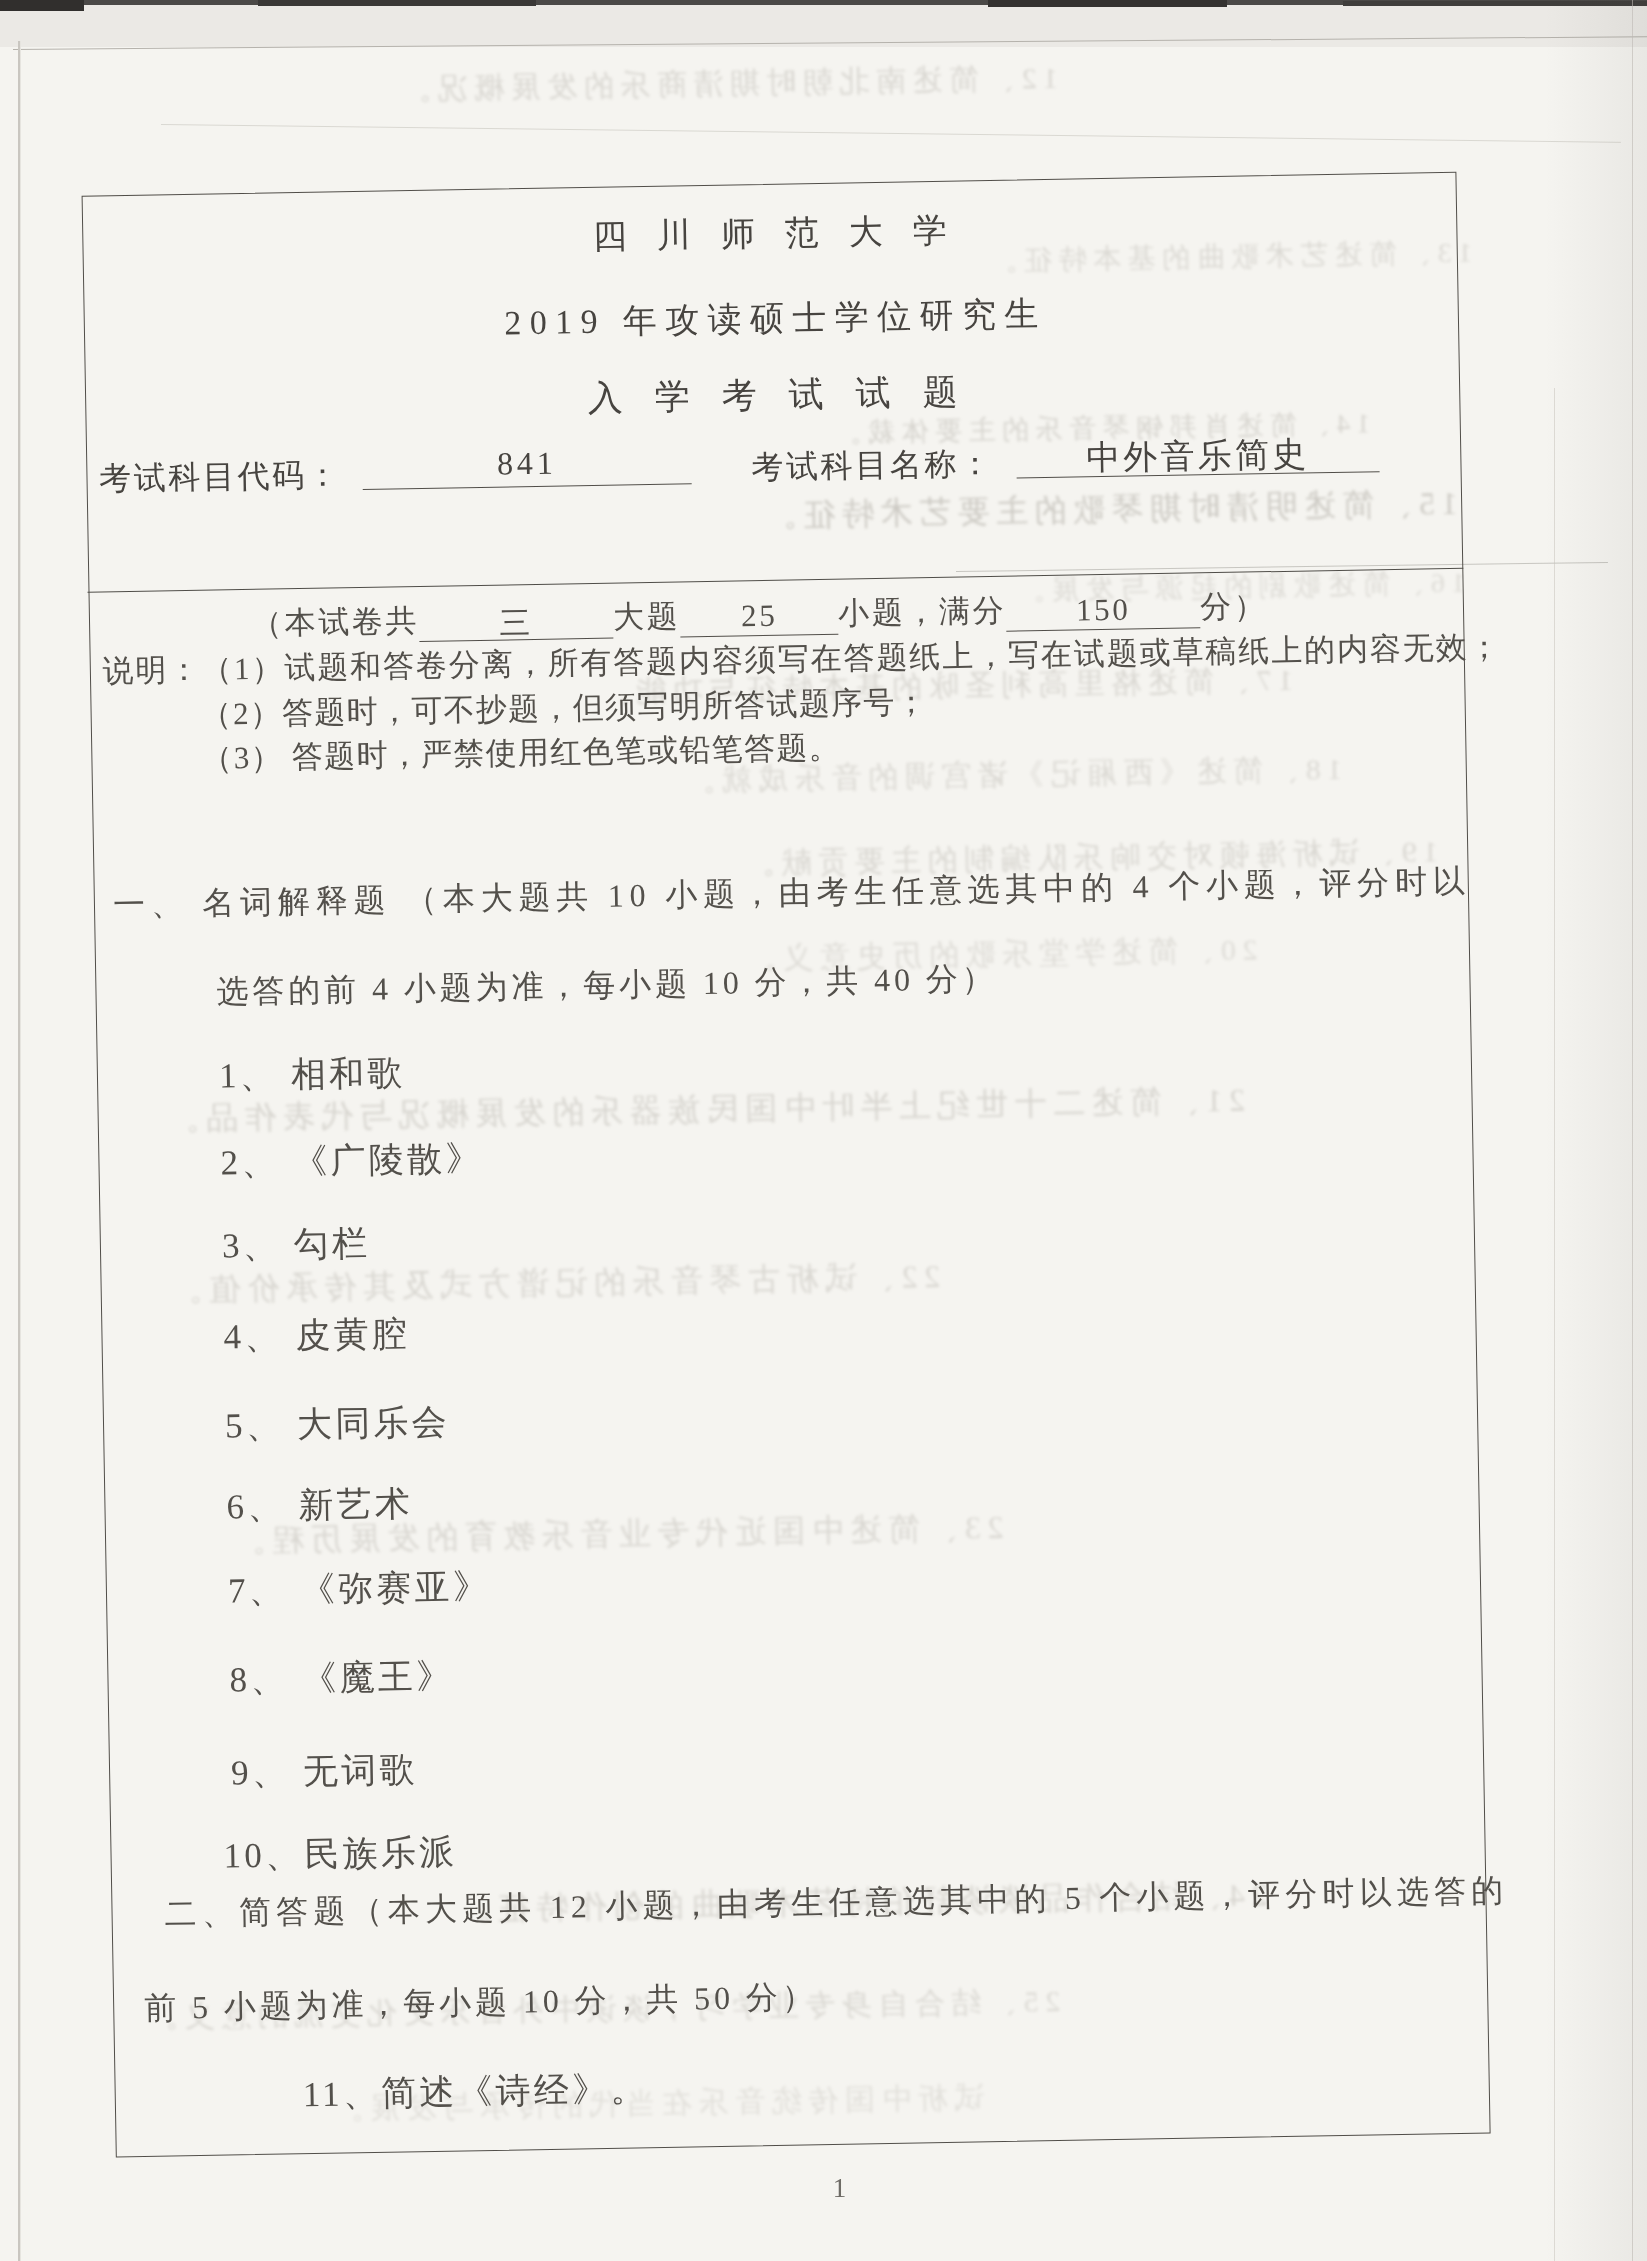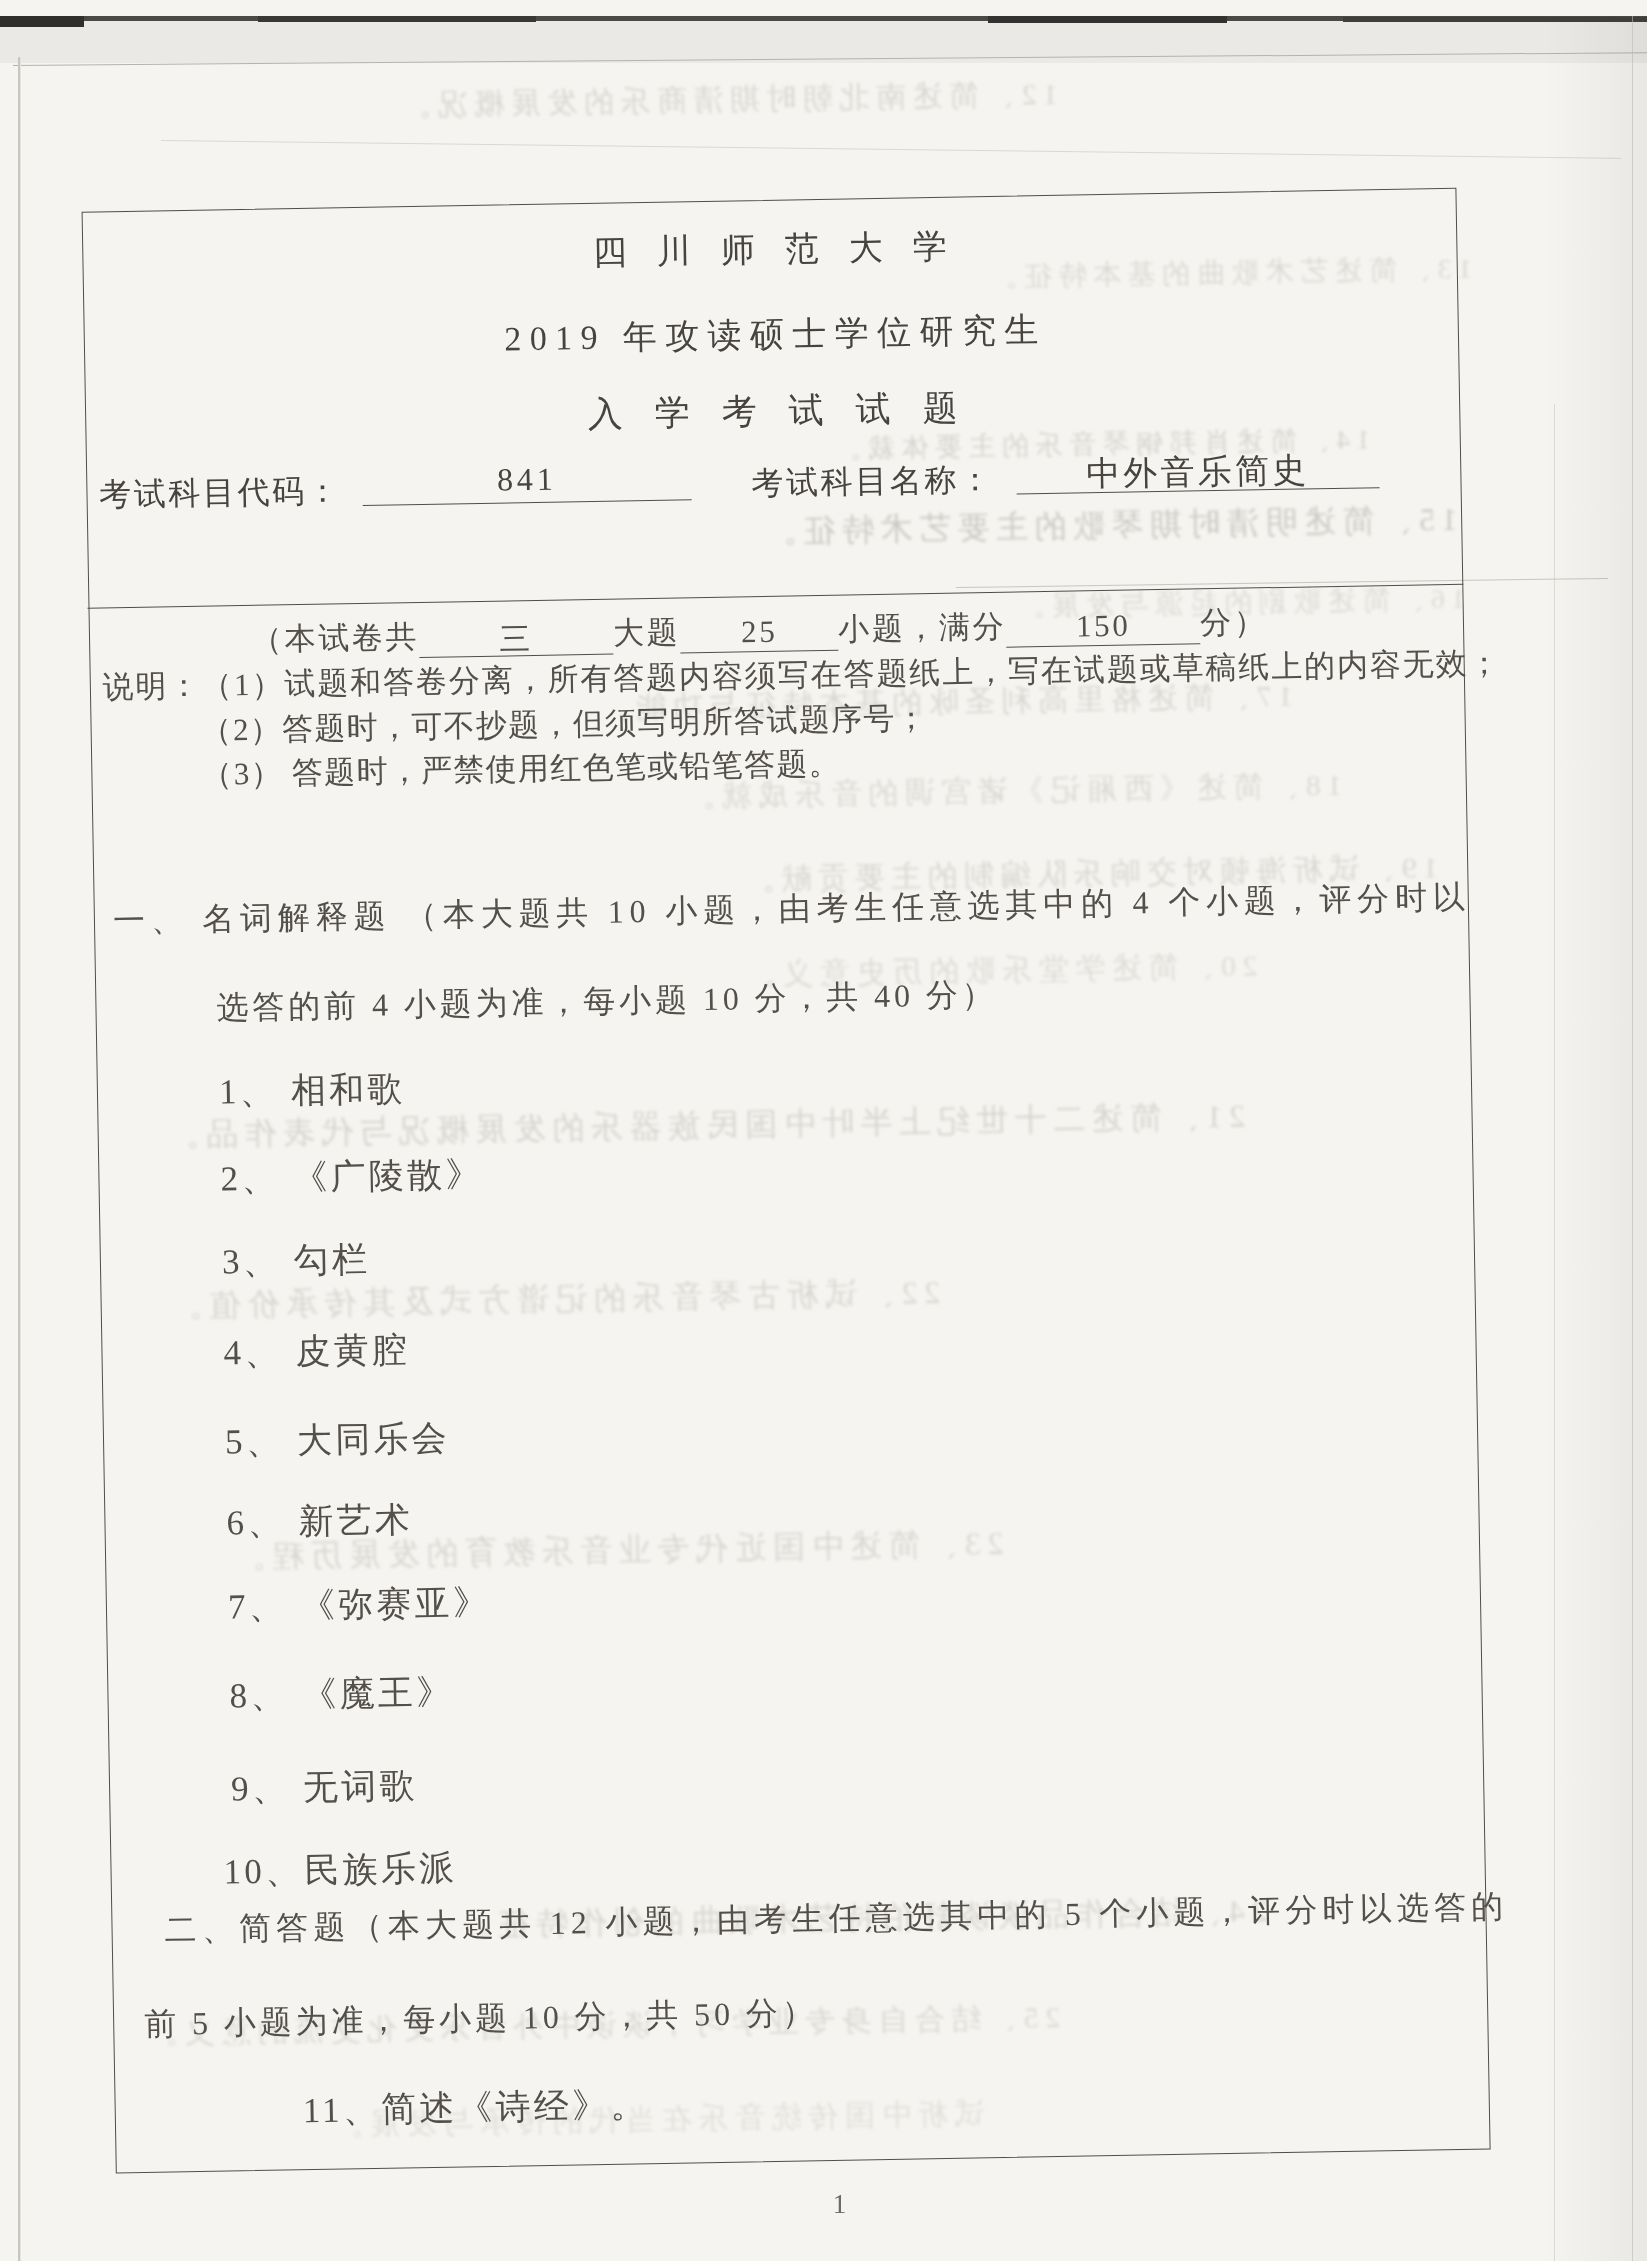--- a/index.html
+++ b/index.html
@@ -1,21 +1,21 @@
 <!DOCTYPE html>
 <html style="font-size:10.3px"><head>
 <meta charset="utf-8">
 <style>
   html,body{margin:0;padding:0;}
   body{
     width:1647px;height:2261px;position:relative;overflow:hidden;
     background:#f5f4f0;
     font-family:"Liberation Serif","DejaVu Serif",serif;
   }
-  .canvas{position:absolute;inset:0;overflow:hidden;margin-top:16px;}
+  .canvas{position:absolute;inset:0;overflow:hidden;}
 
   
   .scan-strip-top{position:absolute;left:0;top:0;width:1647px;height:47px;background:#eBe9e5;}
   .scan-bar{position:absolute;left:0;top:0;width:1647px;height:4.5px;background:#4b4947;}
   .scan-blob{position:absolute;background:#312f2d;}
   .blob1{left:0;top:0;width:84px;height:11px;}
   .blob2{left:258px;top:0;width:278px;height:5.8px;background:#3a3836;}
   .blob3{left:988px;top:0;width:239px;height:7px;background:#343230;}
   .blob4{left:1343px;top:0.6px;width:304px;height:5.8px;background:#403e3c;}
   .paper-edge-top{position:absolute;left:13px;top:49px;width:1641px;height:1.3px;background:#b5b2ac;transform:rotate(-0.45deg);transform-origin:0 0;}

